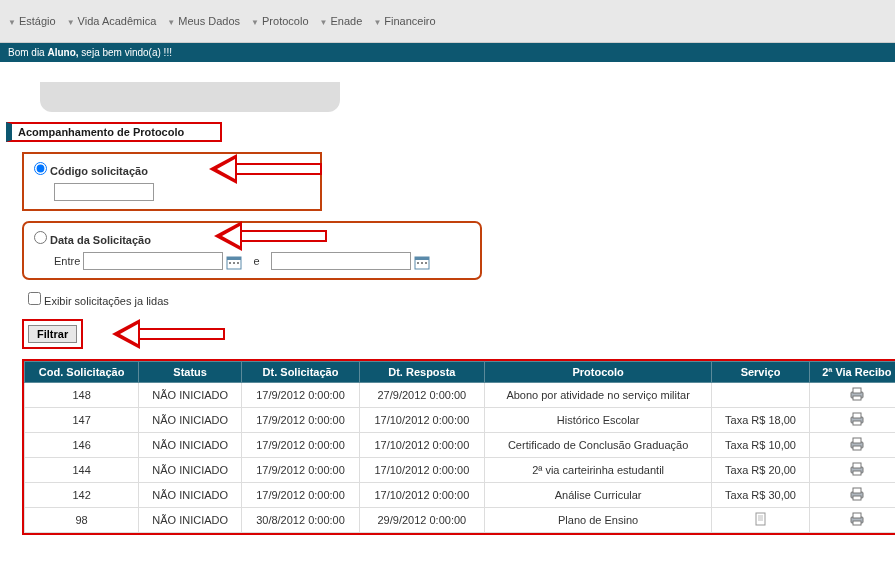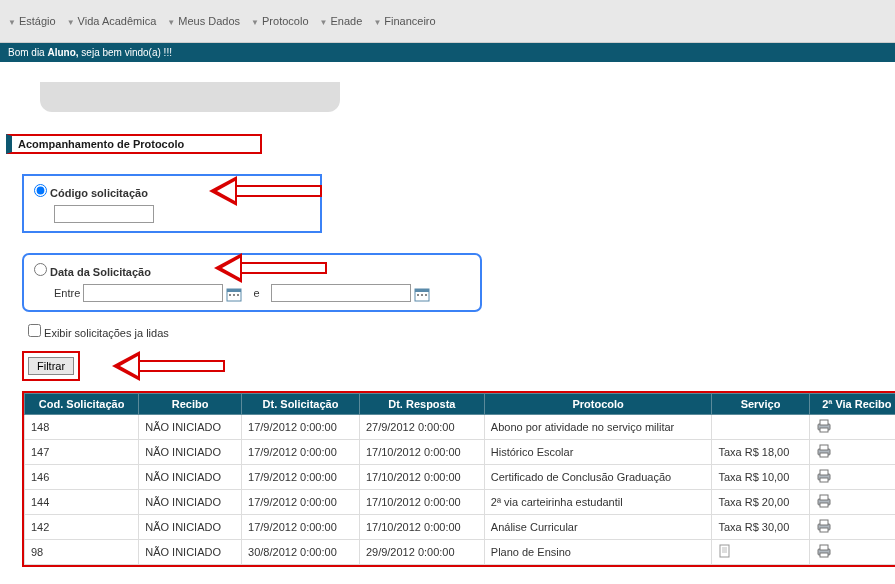--- a/index.html
+++ b/index.html
@@ -34,33 +34,33 @@
     }
     .welcome-bar b { font-weight: bold; }
     .gray-tab {
       margin: 20px 0 0 40px;
       width: 300px;
       height: 30px;
       background: #ddd;
       border-radius: 0 0 12px 12px;
     }
     .section-title {
-      margin: 22px 0 0 6px;
+      margin: 10px 0 0 6px;
       border: 2px solid #d80000;
       padding: 2px 6px;
       display: inline-block;
       font-weight: bold;
       font-size: 11px;
       color: #1a1a1a;
       border-left: 6px solid #0d5770;
-      width: 256px;
+      width: 216px;
     }
     .filter-box {
-      border: 2px solid #3b82f6;
-      margin: 20px 0 6px 22px;
+      border: 2px solid #c2410c;
+      margin: 10px 0 6px 22px;
       padding: 8px 10px;
       width: 460px;
       position: relative;
     }
     .filter-box label {
       font-weight: bold;
       font-size: 11px;
     }
     .filter-box input[type="text"] {
       border: 1px solid #999;
@@ -122,20 +122,21 @@
       display: inline-block;
       border: 2px solid #d80000;
       padding: 4px;
     }
     .filtrar-row button {
       font-size: 11px;
       padding: 2px 8px;
       background: #e8e8e8;
       border: 1px solid #888;
       cursor: pointer;
+      font-weight: bold;
     }
     .table-wrap {
       border: 2px solid #d80000;
       margin: 10px 0 0 22px;
       width: 885px;
     }
     table {
       border-collapse: collapse;
       width: 100%;
       font-size: 11px;
@@ -144,20 +145,21 @@
       background: #0d5770;
       color: #fff;
       padding: 4px 6px;
       font-weight: bold;
       border: 1px solid #5a8a9a;
       text-align: center;
     }
     td {
       padding: 4px 6px;
       border: 1px solid #ddd;
+      text-align: center;
       color: #333;
     }
     .printer-icon {
       display: inline-block;
       width: 16px; height: 14px;
       cursor: pointer;
     }
     .doc-icon {
       display: inline-block;
       width: 14px; height: 14px;
@@ -248,21 +250,21 @@
     <div class="head"></div>
       <div class="tail"></div>
   </div>
 </div>
 
 <div class="table-wrap">
   <table>
     <thead>
       <tr>
         <th>Cod. Solicitação</th>
-        <th>Recibo</th>
+        <th>Status</th>
         <th>Dt. Solicitação</th>
         <th>Dt. Resposta</th>
         <th>Protocolo</th>
         <th>Serviço</th>
         <th>2ª Via Recibo</th>
       </tr>
     </thead>
     <tbody id="tbody">
         <tr>
           <td>148</td>

